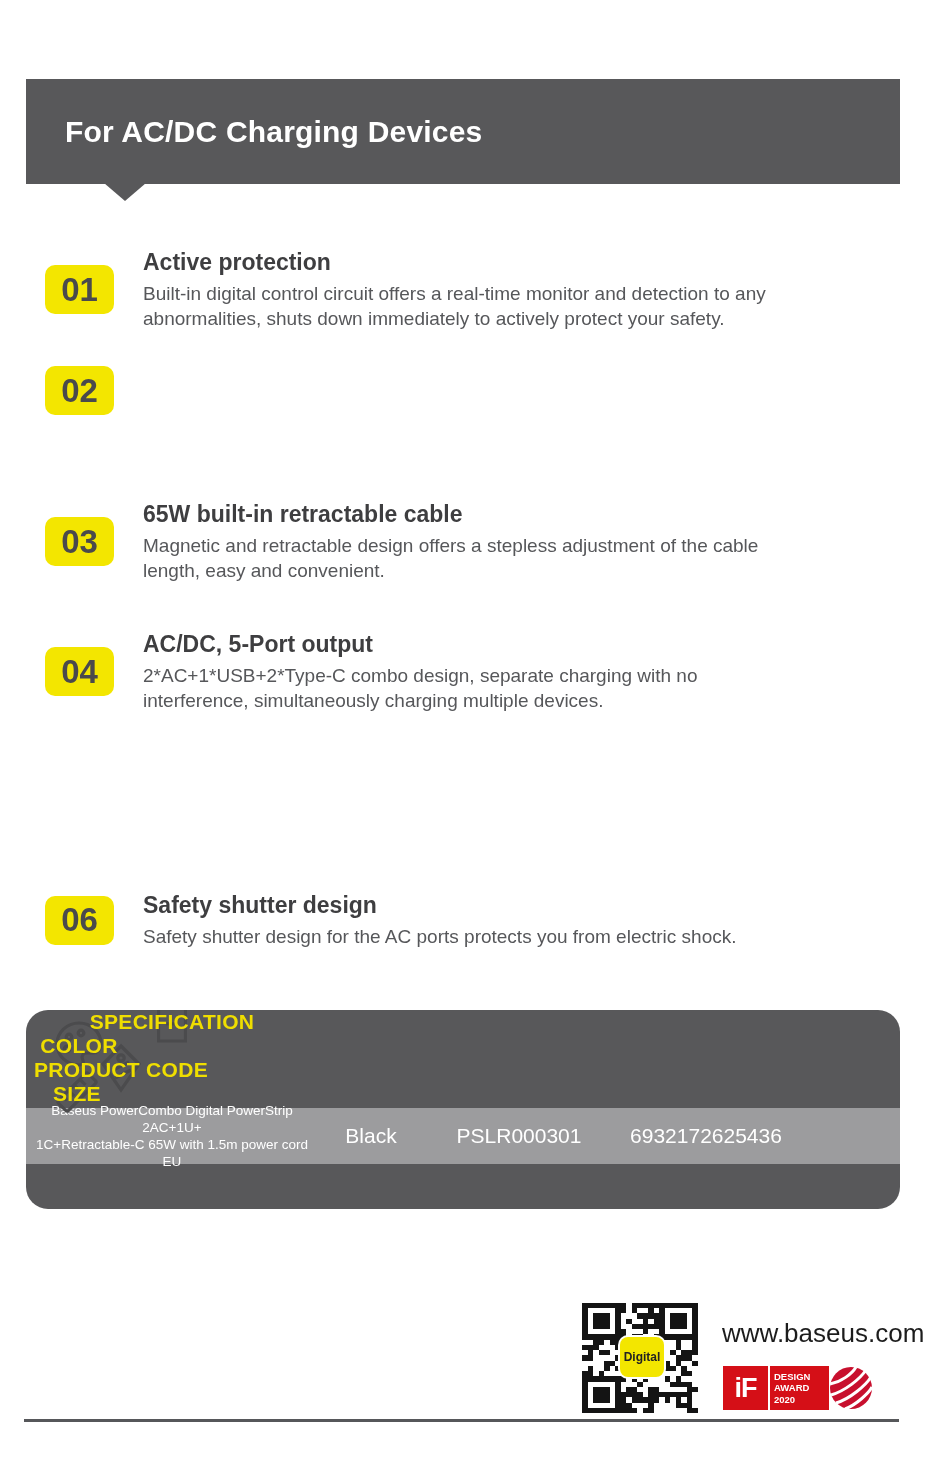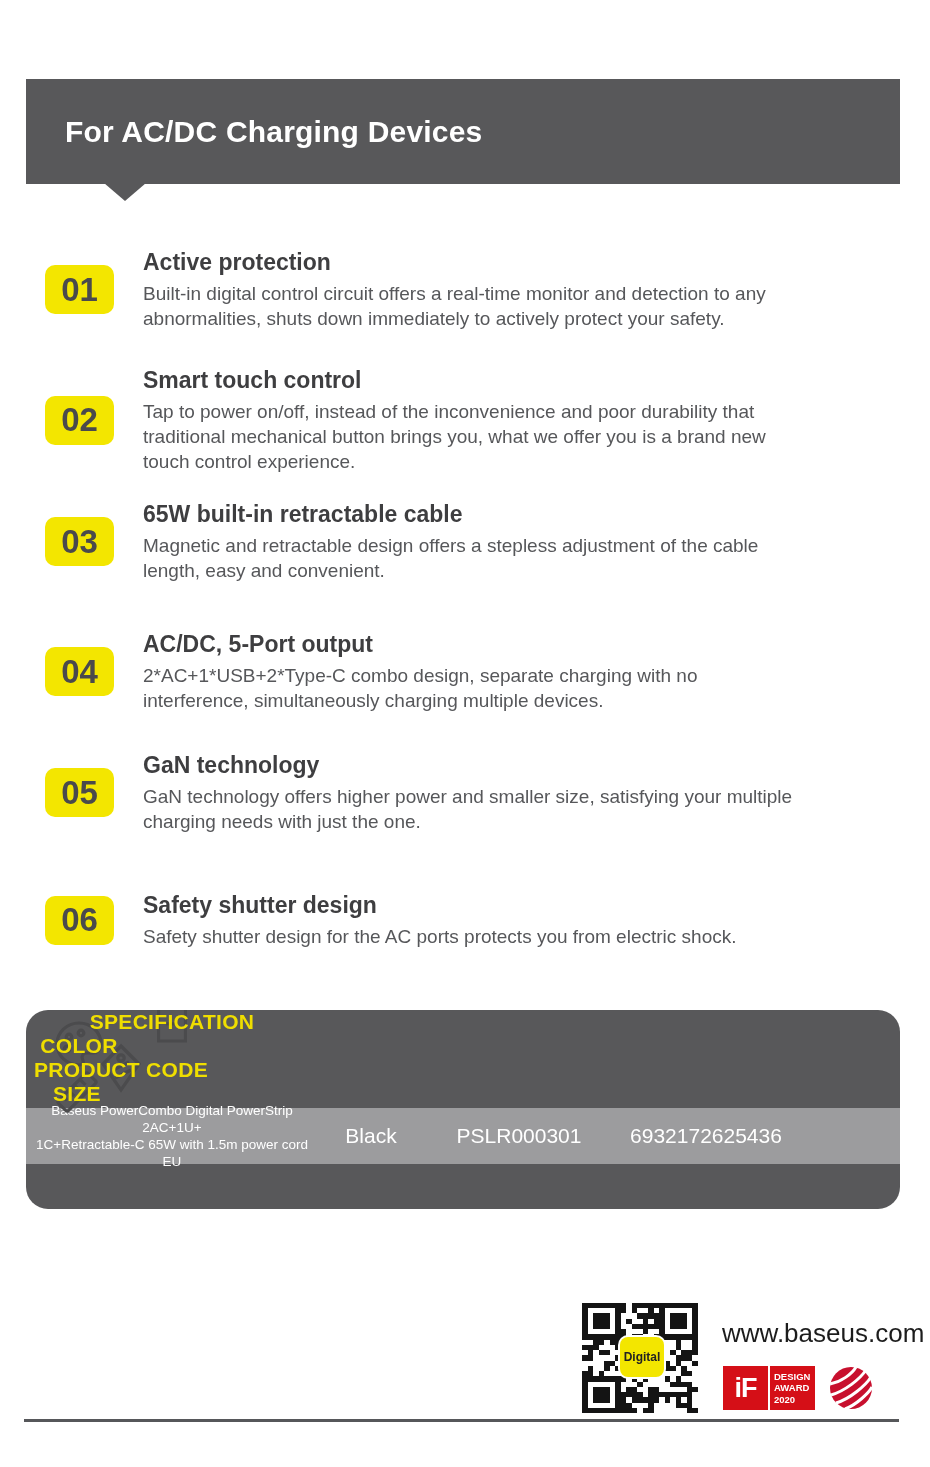--- a/index.html
+++ b/index.html
@@ -64,21 +64,21 @@
   }
   .qr-badge span { font-size:12px; font-weight:700; color:#222222; }
   .website { position:absolute; left:722px; top:1318px; font-size:26px; color:#1c1c1c; }
   .if-award { position:absolute; left:723px; top:1366px; display:flex; }
   .if-box {
     width:45px; height:44px; background:#D50F17; color:#ffffff;
     display:flex; align-items:center; justify-content:center;text-align:center;
   }
   .if-logo-text { font-size:27px; font-weight:800; letter-spacing:-1px; }
   .if-text-box {
-    width:45px; height:44px; background:#D50F17; margin-left:2px; color:#ffffff;
+    width:59px; height:44px; background:#D50F17; margin-left:2px; color:#ffffff;
     display:flex; align-items:center;
   }
   .if-text-box span { font-size:9.5px; font-weight:700; line-height:11.5px; padding-left:4px; white-space:pre-line; }
   .reddot { position:absolute; left:829px; top:1366px; width:44px; height:44px; }
   .bottom-rule { position:absolute; left:24px; top:1419px; width:875px; height:3px; background:#56575A; }
 </style>
 </head>
 <body>
 
 <div class="page">
@@ -92,54 +92,40 @@
     <div class="feature-badge">01</div>
     <div class="feature-text">
       <div class="feature-title">Active protection</div>
       <div class="feature-body">Built-in digital control circuit offers a real-time monitor and detection to any
 abnormalities, shuts down immediately to actively protect your safety.</div>
     </div>
   </div>
 
   <div class="feature" style="top:366px;">
     <div class="feature-badge">02</div>
-    <div class="feature-text">
-      <div class="feature-title">Smart touch control</div>
-      <div class="feature-body">Tap to power on/off, instead of the inconvenience and poor durability that
-traditional mechanical button brings you, what we offer you is a brand new
-touch control experience.</div>
-    </div>
   </div>
 
   <div class="feature" style="top:500px;">
     <div class="feature-badge">03</div>
     <div class="feature-text">
       <div class="feature-title">65W built-in retractable cable</div>
       <div class="feature-body">Magnetic and retractable design offers a stepless adjustment of the cable
 length, easy and convenient.</div>
     </div>
   </div>
 
   <div class="feature" style="top:630px;">
     <div class="feature-badge">04</div>
     <div class="feature-text">
       <div class="feature-title">AC/DC, 5-Port output</div>
       <div class="feature-body">2*AC+1*USB+2*Type-C combo design, separate charging with no
 interference, simultaneously charging multiple devices.</div>
     </div>
   </div>
 
-  <div class="feature" style="top:751px;">
-    <div class="feature-badge">05</div>
-    <div class="feature-text">
-      <div class="feature-title">GaN technology</div>
-      <div class="feature-body">GaN technology offers higher power and smaller size, satisfying your multiple
-charging needs with just the one.</div>
-    </div>
-  </div>
 
   <div class="feature" style="top:891px;">
     <div class="feature-badge">06</div>
     <div class="feature-text">
       <div class="feature-title">Safety shutter design</div>
       <div class="feature-body">Safety shutter design for the AC ports protects you from electric shock.</div>
     </div>
   </div>
 
   <div class="spec-table">

